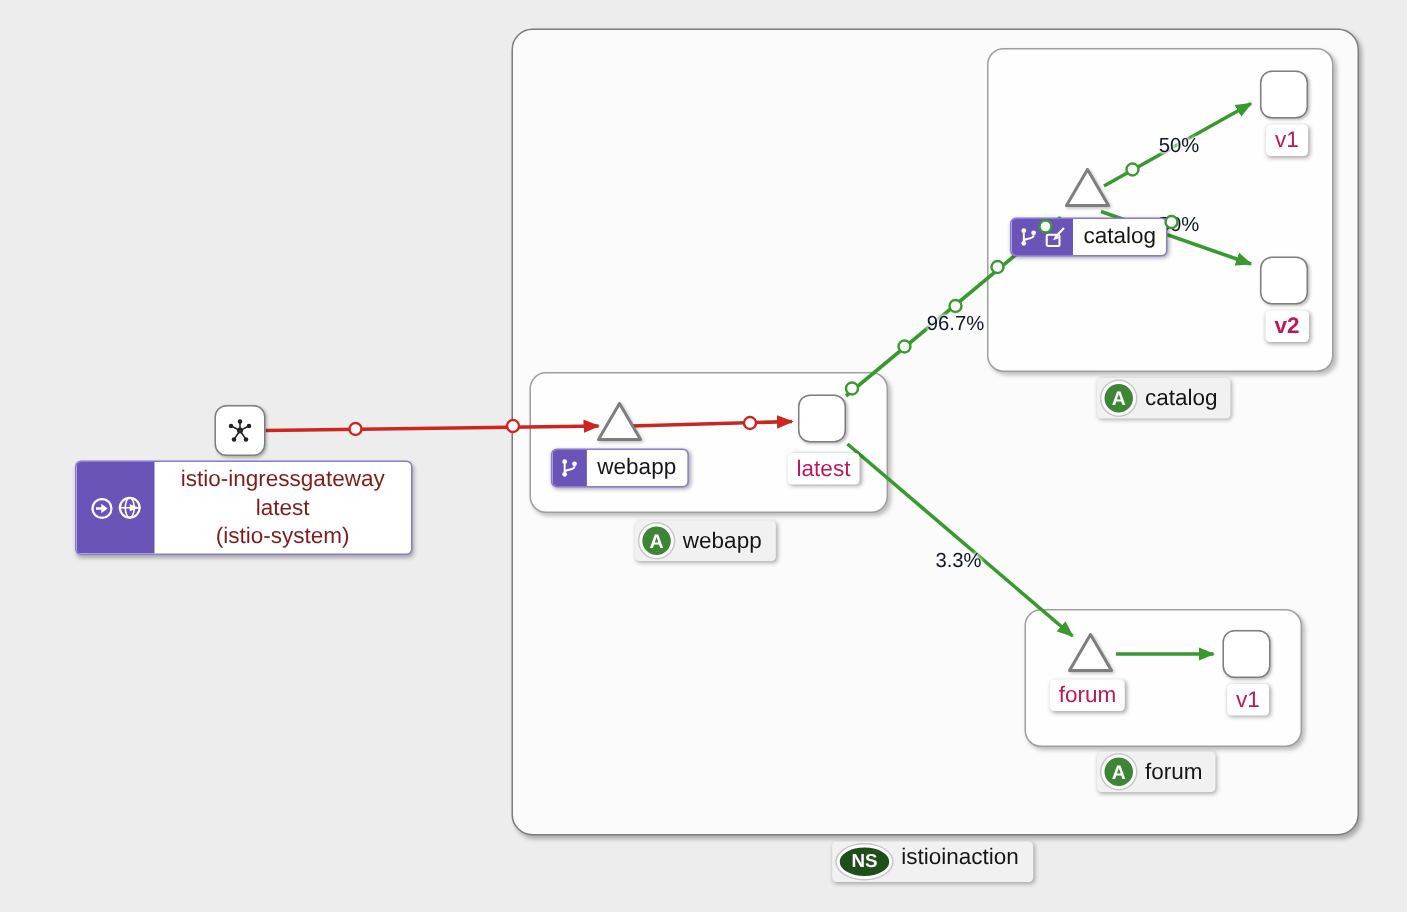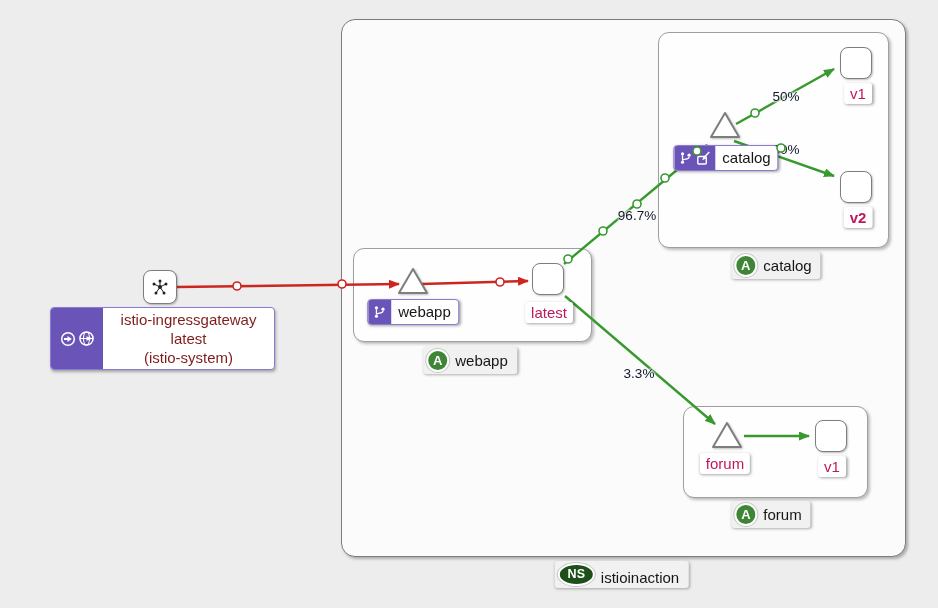--- a/index.html
+++ b/index.html
@@ -39,21 +39,21 @@
     box-shadow:1px 1px 3px rgba(0,0,0,.35);z-index:6;white-space:nowrap;}
   .svc-label .txt{font-size:15px;line-height:24px;color:#161616;padding:0 7px;}
   .badge-purple{background:#6a54b8;display:flex;align-items:center;justify-content:center;
     padding:0 4px;gap:2px;}
   .app-label{position:absolute;transform:translateX(-50%);display:flex;align-items:center;
     background:#f1f1f1;border-radius:3px;padding:2px 9px 2px 3px;gap:6px;
     box-shadow:1px 1px 3px rgba(0,0,0,.3);z-index:6;font-size:15px;color:#161616;white-space:nowrap;}
   .a-badge{width:19px;height:19px;border-radius:50%;background:#3e8635;border:2px solid #fff;
     box-shadow:0 0 0 1px #c7c7c7;color:#fff;font-weight:bold;font-size:13px;line-height:19px;
     text-align:center;box-sizing:content-box;}
-  .ns-label{position:absolute;transform:translateX(-50%);display:flex;align-items:flex-end;
+  .ns-label{position:absolute;transform:translateX(-50%);display:flex;align-items:flex-start;
     background:#f1f1f1;border-radius:3px;padding:2px 10px 2px 3px;gap:6px;
     box-shadow:1px 1px 3px rgba(0,0,0,.3);z-index:6;font-size:15px;color:#161616;white-space:nowrap;}
   .ns-badge{min-width:33px;height:19px;border-radius:50%;background:#1e4e19;border:2px solid #fff;
     box-shadow:0 0 0 1px #c7c7c7;color:#fff;font-weight:bold;font-size:12.5px;line-height:19px;
     text-align:center;}
   .gw-label{position:absolute;left:50px;top:307px;width:223px;display:flex;align-items:stretch;
     background:#fff;border:1px solid #8a7ad1;border-radius:4px;overflow:hidden;
     box-shadow:1px 2px 3px rgba(0,0,0,.3);z-index:6;}
   .gw-label .badge-purple{width:44px;flex:none;}
   .gw-label .lines{flex:1;text-align:center;font-size:15px;line-height:19px;color:#7f1d1d;

